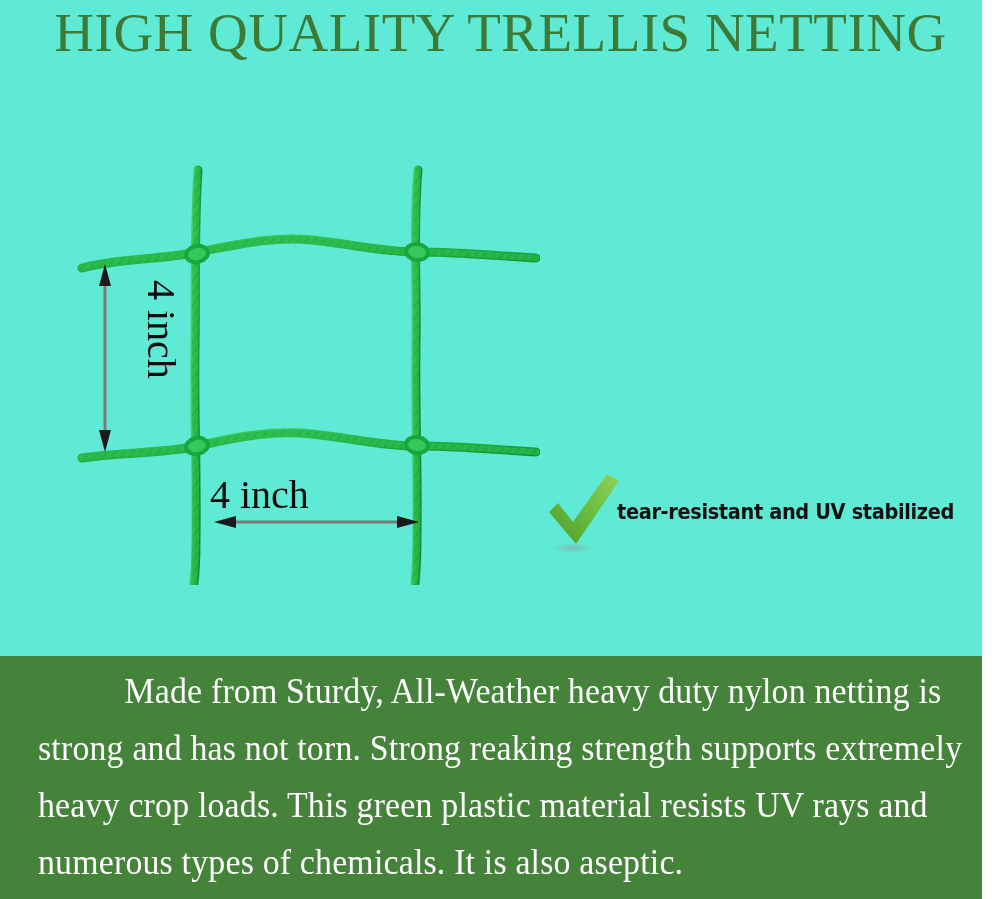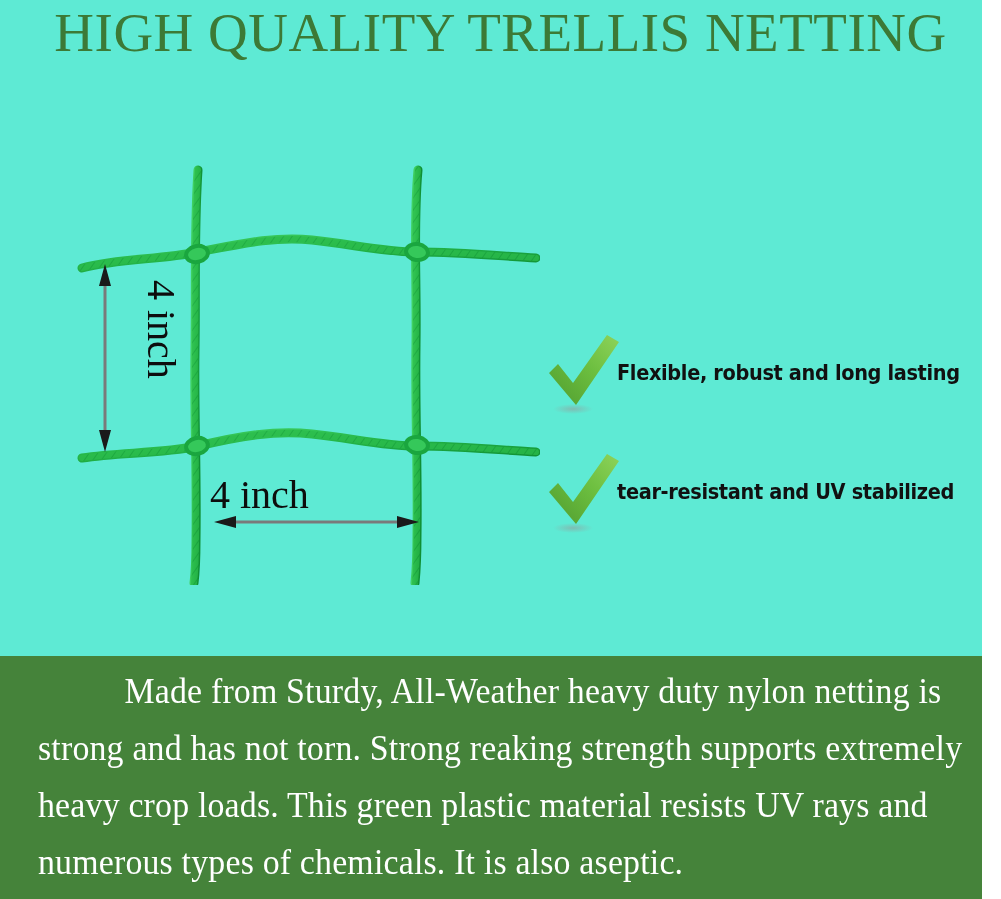--- a/index.html
+++ b/index.html
@@ -42,21 +42,21 @@
   #net-svg { display: block; }
 
   
   .feature-row {
     position: absolute;
     left: 545px;
     width: 420px;
     height: 86px;
   }
   #feature-0 { top: 333px; }
-  #feature-1 { top: 452px; }
+  #feature-1 { top: 472px; }
 
   .check-icon {
     position: absolute;
     left: 0;
     top: 0;
     width: 80px;
     height: 84px;
   }
   .feature-label {
     position: absolute;
@@ -159,38 +159,20 @@
         <line x1="168" y1="382" x2="345" y2="382" stroke="#7a7a7a" stroke-width="3"></line>
         <polygon points="154,382 176,376 176,388" fill="#1a1a1a"></polygon>
         <polygon points="359,382 337,376 337,388" fill="#1a1a1a"></polygon>
       </g>
 
       <text id="svg-v-label" x="0" y="0" transform="translate(88,140) rotate(90)" font-family="Liberation Serif, serif" font-size="40" fill="#0d0d0d">4 inch</text>
       <text id="svg-h-label" x="150" y="368" font-family="Liberation Serif, serif" font-size="40" fill="#0d0d0d">4 inch</text>
     </svg>
   </div>
 
-  <div class="feature-row" id="feature-0">
-    <svg class="check-icon" viewBox="0 0 80 84" xmlns="http://www.w3.org/2000/svg">
-      <defs>
-        <linearGradient id="ckg1" x1="0" y1="1" x2="1" y2="0">
-          <stop offset="0%" stop-color="#4f9c2f"></stop>
-          <stop offset="55%" stop-color="#6cbe3f"></stop>
-          <stop offset="100%" stop-color="#8ed35a"></stop>
-        </linearGradient>
-        <radialGradient id="shd1" cx="0.5" cy="0.5" r="0.5">
-          <stop offset="0%" stop-color="#999999" stop-opacity="0.55"></stop>
-          <stop offset="100%" stop-color="#999999" stop-opacity="0"></stop>
-        </radialGradient>
-      </defs>
-      <ellipse cx="28" cy="76" rx="20" ry="5" fill="url(#shd1)"></ellipse>
-      <path d="M4 40 L13 31 L28 50 L62 2 L74 9 L31 72 Z" fill="url(#ckg1)"></path>
-    </svg>
-    <div class="feature-label">Flexible, robust and long lasting</div>
-  </div>
 
   <div class="feature-row" id="feature-1">
     <svg class="check-icon" viewBox="0 0 80 84" xmlns="http://www.w3.org/2000/svg">
       <defs>
         <linearGradient id="ckg2" x1="0" y1="1" x2="1" y2="0">
           <stop offset="0%" stop-color="#4f9c2f"></stop>
           <stop offset="55%" stop-color="#6cbe3f"></stop>
           <stop offset="100%" stop-color="#8ed35a"></stop>
         </linearGradient>
         <radialGradient id="shd2" cx="0.5" cy="0.5" r="0.5">

